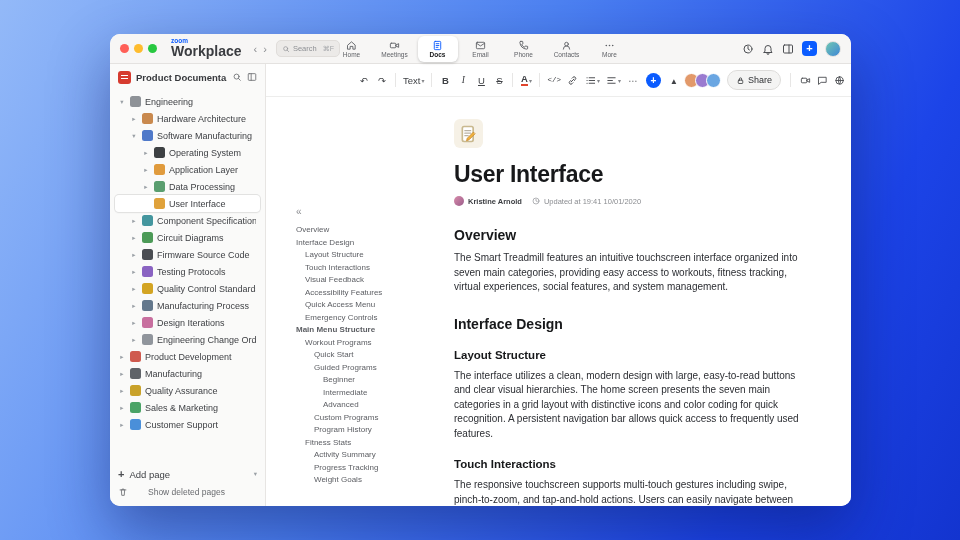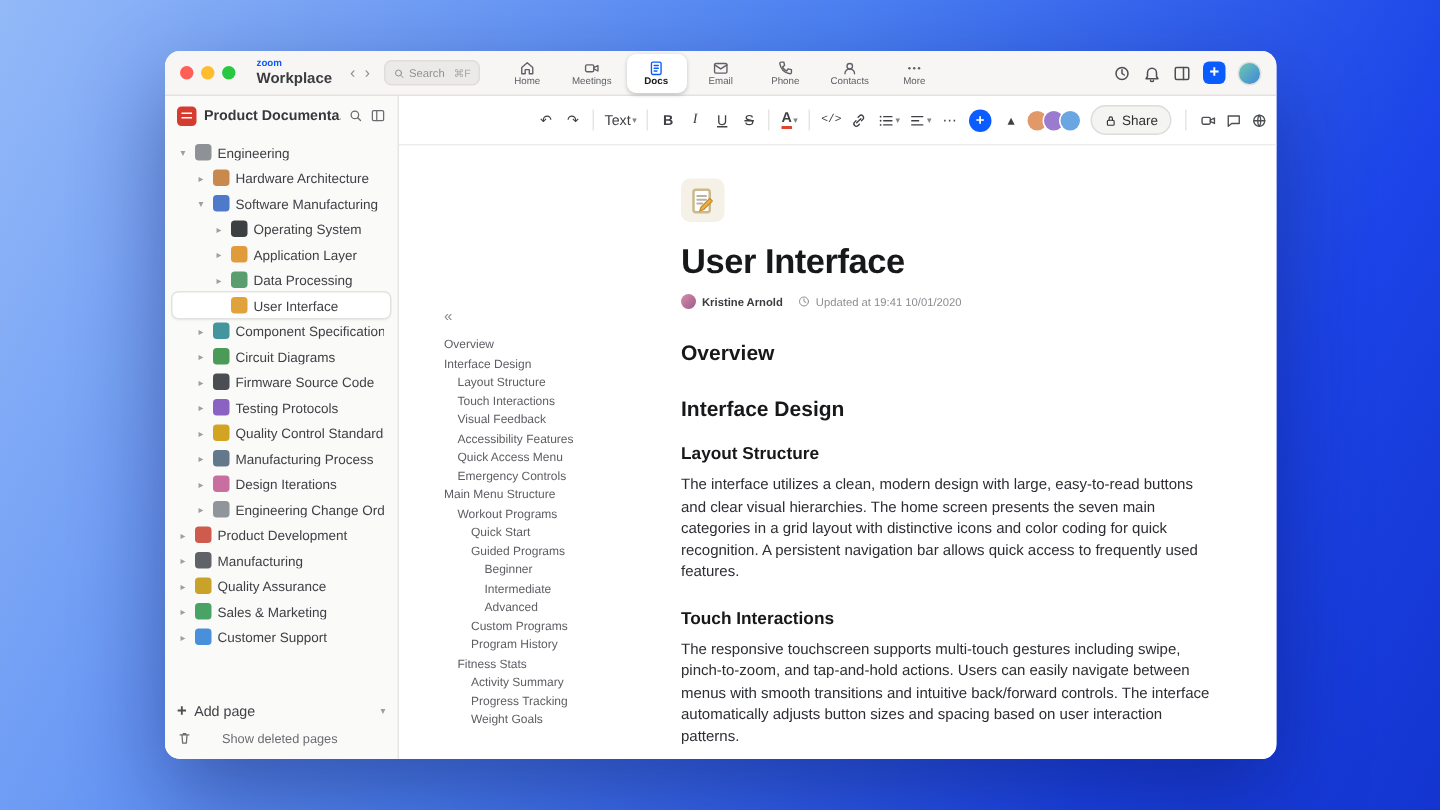--- a/index.html
+++ b/index.html
@@ -9,21 +9,21 @@
 svg{fill:none;stroke:currentColor;stroke-width:2;stroke-linecap:round;stroke-linejoin:round}
 svg .fdot{fill:currentColor;stroke:none}
 
 
 .titlebar{flex:0 0 30px;height:30px;background:#f7f6f5;border-bottom:1px solid #e4e2e0;display:flex;align-items:center;padding:0 10px;position:relative;z-index:3}
 .tl-group{display:flex;align-items:center;margin-right:9px}
 .tl{width:9px;height:9px;border-radius:50%;margin-right:5px}
 .tl.red{background:#ff5f57}.tl.yellow{background:#febc2e}.tl.green{background:#28c840}
 .brand{display:flex;flex-direction:column;line-height:1.1;margin-right:9px}
 .brand-z{font-size:6.5px;font-weight:700;color:#0b5cff}
-.brand-n{font-size:10px;font-weight:700;color:#3a3c40}
+.brand-n{font-size:14px;font-weight:700;color:#3a3c40}
 .nav-arrow{font-size:11px;color:#8c8e92;padding:0 3px}
 .search-pill{height:17px;border-radius:5px;background:#eceae8;border:1px solid #e0ddda;display:flex;align-items:center;gap:3px;padding:0 5px;font-size:7.5px;color:#8e9094;margin-left:6px}
 .search-pill svg{width:8px;height:8px;color:#8e9094}
 .kbd{font-size:7px;color:#a4a6aa;margin-left:3px}
 .tabs{position:absolute;left:50%;top:2px;transform:translateX(-50%);display:flex;gap:3px}
 .tab{width:40px;height:26px;display:flex;flex-direction:column;align-items:center;justify-content:center;gap:1px;color:#5f6166;border-radius:6px;cursor:default}
 .tab svg{width:11px;height:11px}
 .tab .tlabel{font-size:6.5px;line-height:1}
 .tab.active{background:#fff;box-shadow:0 1px 3px rgba(0,0,0,.2)}
 .tab.active svg{color:#0b5cff}
@@ -424,21 +424,21 @@
                 </div>
                 <div class="oi" style="padding-left: 9px;">
                   <span>Accessibility Features</span>
                 </div>
                 <div class="oi" style="padding-left: 9px;">
                   <span>Quick Access Menu</span>
                 </div>
                 <div class="oi" style="padding-left: 9px;">
                   <span>Emergency Controls</span>
                 </div>
-                <div class="oi" style="padding-left: 0px;">
+                <div class="oi" style="padding-left: 0px; font-weight: bold;">
                   <span>Main Menu Structure</span>
                 </div>
                 <div class="oi" style="padding-left: 9px;">
                   <span>Workout Programs</span>
                 </div>
                 <div class="oi" style="padding-left: 18px;">
                   <span>Quick Start</span>
                 </div>
                 <div class="oi" style="padding-left: 18px;">
                   <span>Guided Programs</span>
@@ -487,20 +487,21 @@
               <span class="author">Kristine Arnold</span>
               <svg viewBox="0 0 24 24">
                   <circle cx="12" cy="12" r="9"></circle>
                   <path d="M12 7v5l4 2"></path>
                 </svg>
               <span>Updated at 19:41 10/01/2020</span>
             </div>
             <div>
 
             <div class="d-sec d-h2">Overview</div>
+                <div class="d-sec d-p">The Smart Treadmill features an intuitive touchscreen interface organized into seven main categories, providing easy access to workouts, fitness tracking, virtual experiences, social features, and system management.</div>
                 <div class="d-sec d-h2">Interface Design</div>
                 <div class="d-sec d-h3">Layout Structure</div>
                 <div class="d-sec d-p">The interface utilizes a clean, modern design with large, easy-to-read buttons and clear visual hierarchies. The home screen presents the seven main categories in a grid layout with distinctive icons and color coding for quick recognition. A persistent navigation bar allows quick access to frequently used features.</div>
                 <div class="d-sec d-h3">Touch Interactions</div>
                 <div class="d-sec d-p">The responsive touchscreen supports multi-touch gestures including swipe, pinch-to-zoom, and tap-and-hold actions. Users can easily navigate between menus with smooth transitions and intuitive back/forward controls. The interface automatically adjusts button sizes and spacing based on user interaction patterns.</div>
               </div>
           </div>
 
         </div>
       </main>

